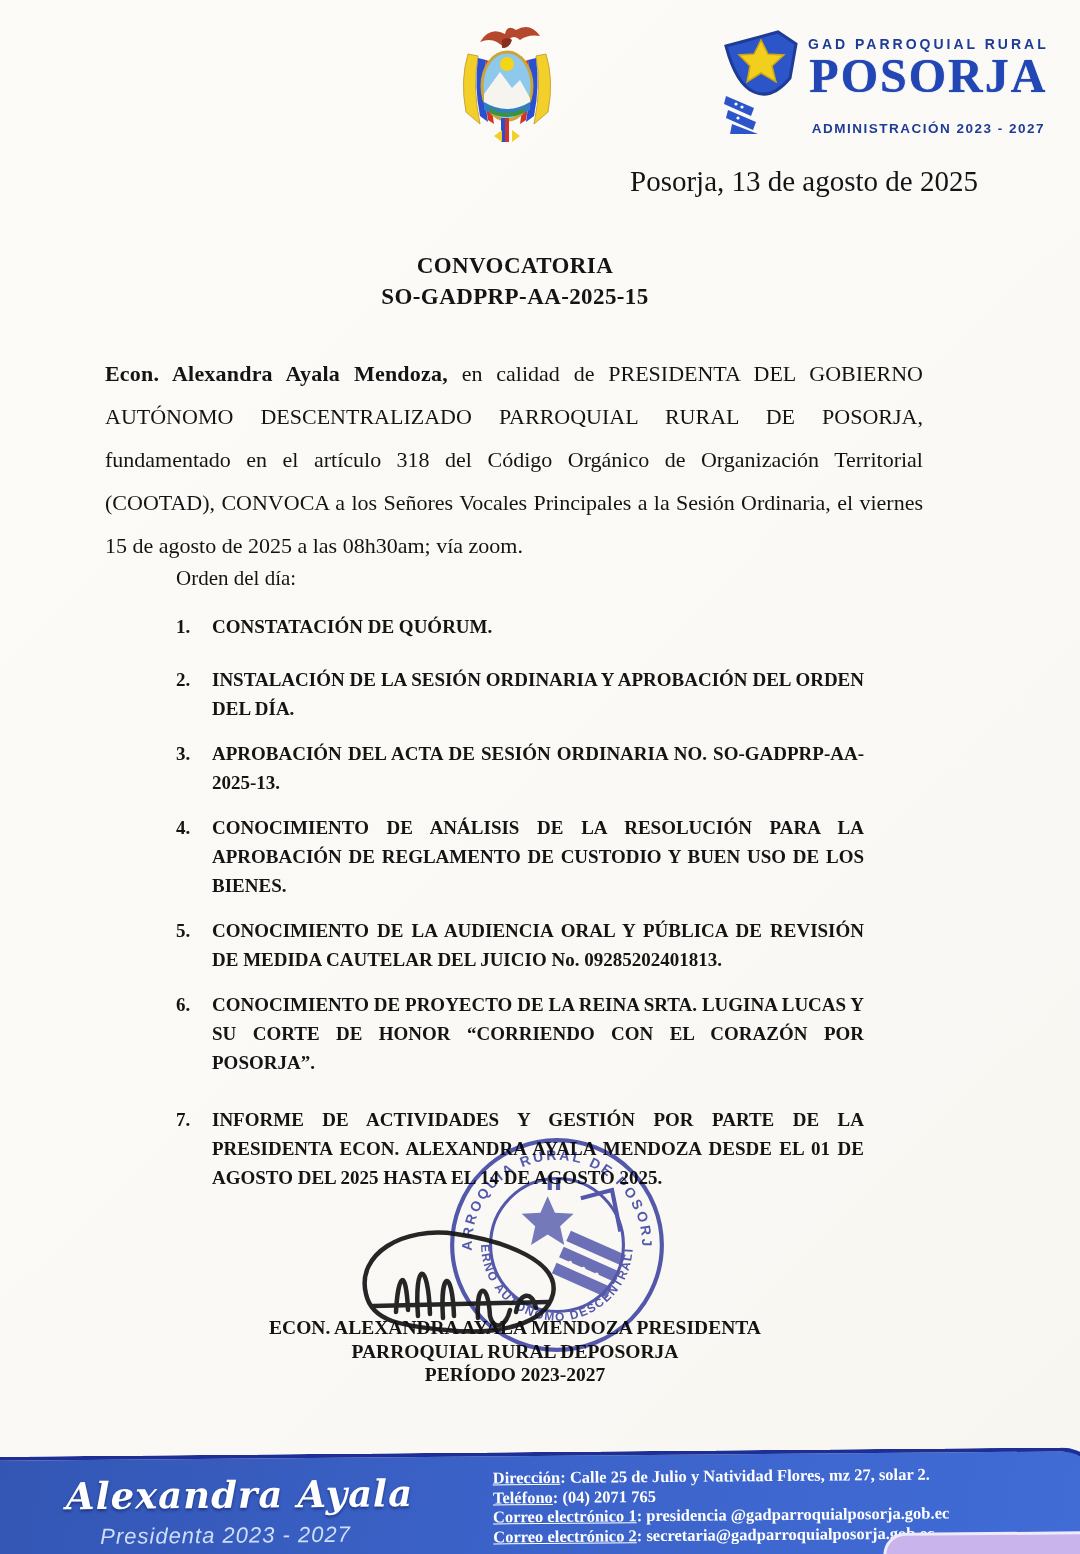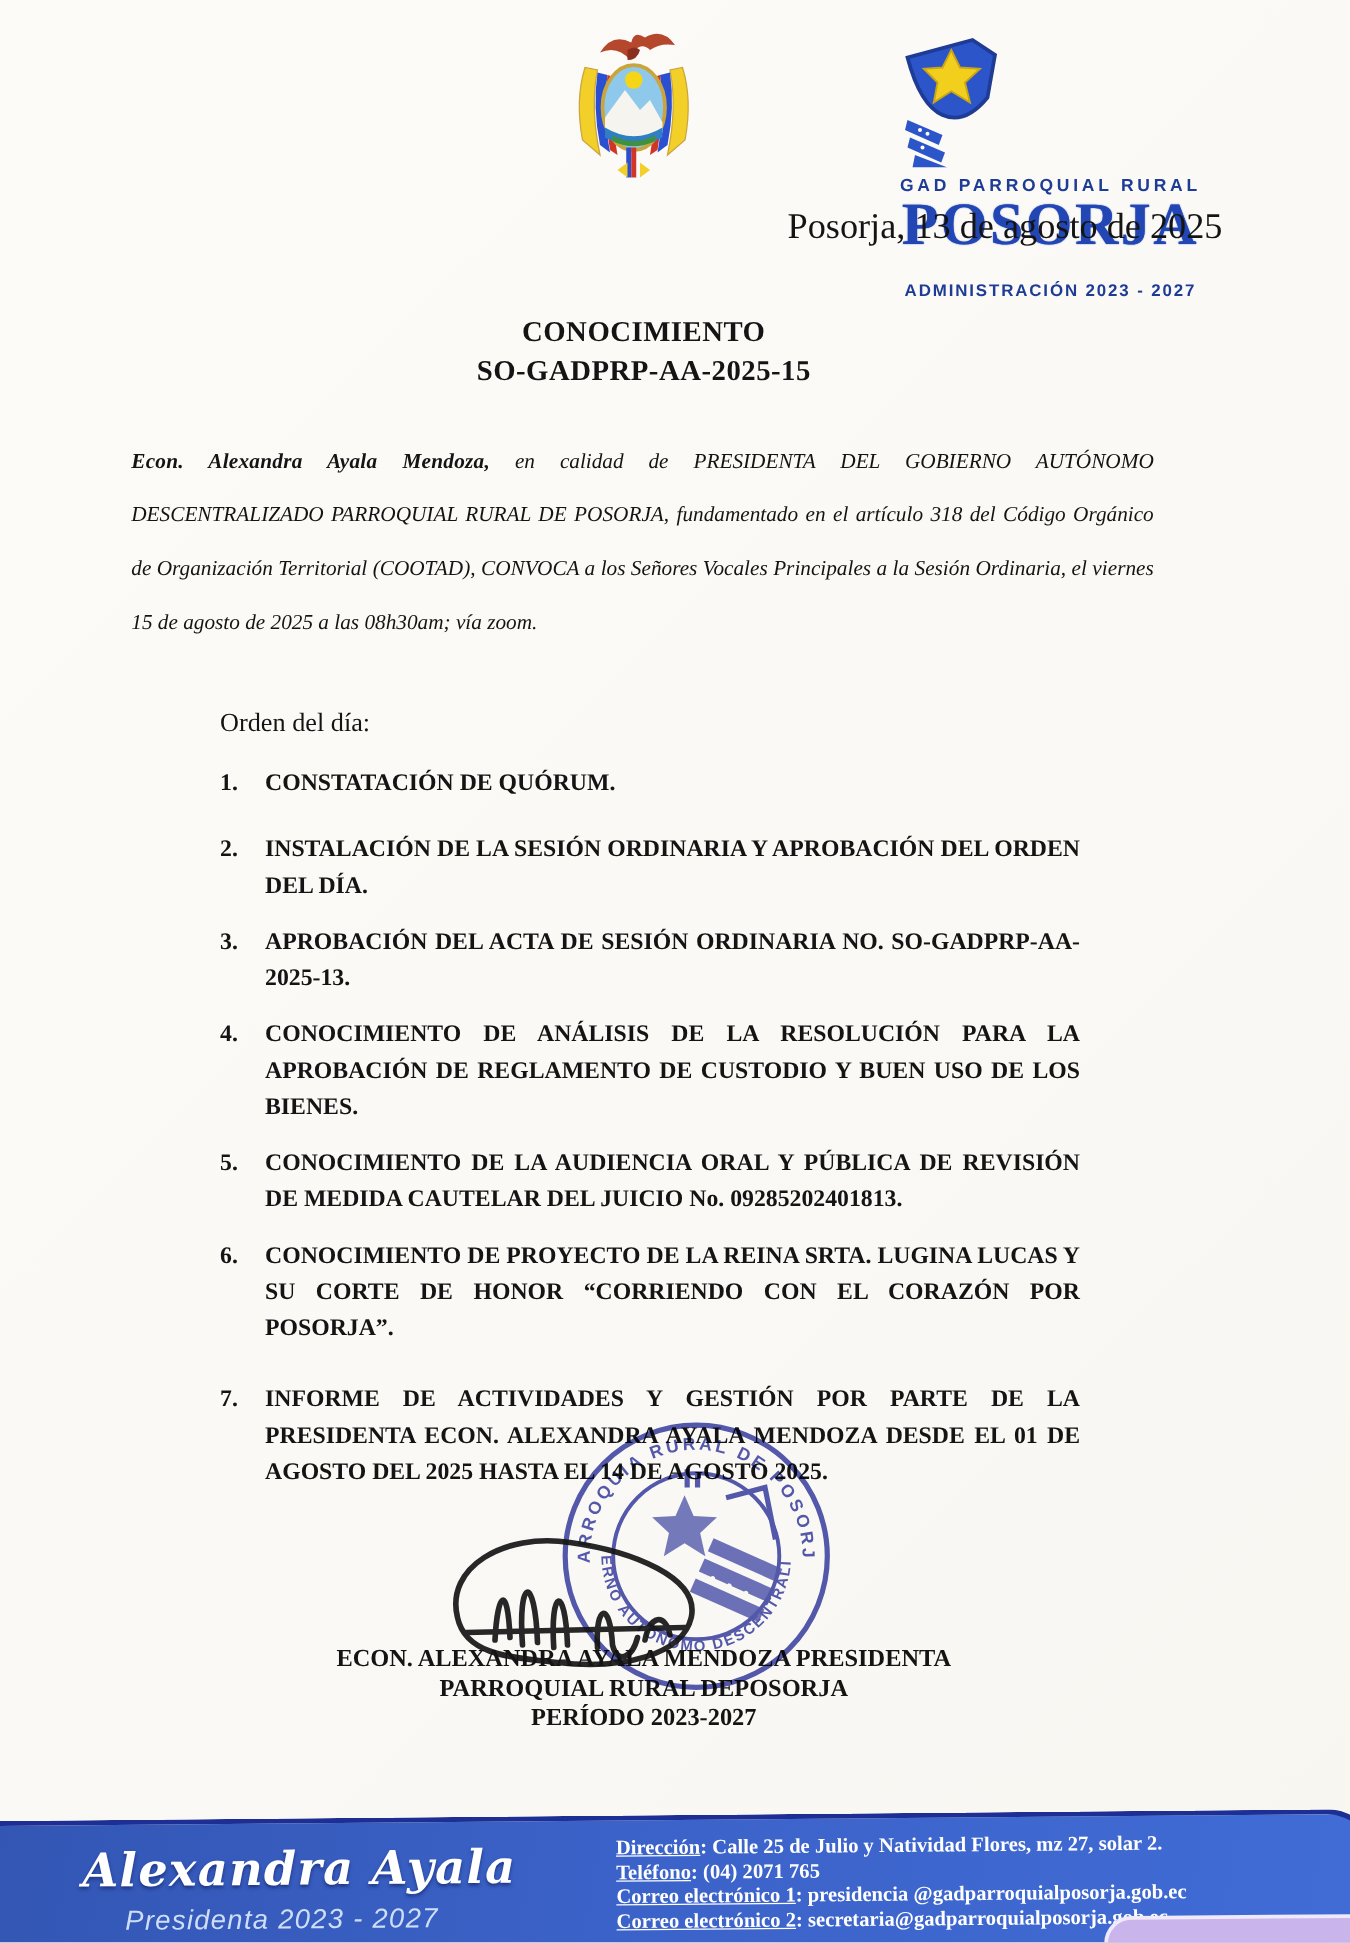--- a/index.html
+++ b/index.html
@@ -4,35 +4,35 @@
 <style>
   html,body{margin:0;padding:0;}
   body{background:#e8e8e6;font-family:"Liberation Serif", serif;}
   .page{
     position:relative;width:1080px;height:1554px;margin:0 auto;
     background:linear-gradient(135deg,#fcfbf8 0%,#faf9f5 55%,#f7f6f1 100%);
     overflow:hidden;color:#141414;
   }
   
   .coat{position:absolute;left:450px;top:20px;width:114px;height:124px;}
-  .brandlogo{position:absolute;left:720px;top:30px;display:flex;align-items:flex-start;flex-direction:column;}
+  .brandlogo{position:absolute;left:720px;top:30px;display:flex;align-items:flex-start;}
   .brandshield{width:82px;height:104px;margin-right:6px;}
   .brandtext{display:flex;flex-direction:column;align-items:center;margin-top:6px;}
   .brand-tag{font-family:"Liberation Sans",sans-serif;font-weight:bold;color:#1e3c96;
     font-size:14px;letter-spacing:3px;white-space:nowrap;}
   .brand-name{font-family:"Liberation Serif",serif;font-weight:bold;color:#2246b4;
     font-size:48px;letter-spacing:2px;line-height:1.02;text-shadow:0 0 1px #2246b4;}
   .brand-admin{font-family:"Liberation Sans",sans-serif;font-weight:bold;color:#1e3c96;
     font-size:13.5px;letter-spacing:1.5px;white-space:nowrap;margin-top:20px;}
   
   .dateline{position:absolute;left:630px;top:165px;font-size:29px;}
   .titleblock{position:absolute;left:0;top:250px;width:1030px;text-align:center;
     font-weight:bold;font-size:23px;line-height:31px;letter-spacing:.4px;}
-  .intro{position:absolute;left:105px;top:330px;width:818px;font-size:17px;
-    line-height:43px;text-align:justify;font-style:italic;}
+  .intro{position:absolute;left:105px;top:330px;width:818px;font-size:22px;
+    line-height:43px;text-align:justify;}
   .intro b{letter-spacing:.2px;}
   .agenda-head{position:absolute;left:176px;top:566px;font-weight:normal;font-size:21px;}
   .agenda{position:absolute;left:176px;top:612px;width:688px;}
   .agenda .item{position:relative;padding-left:36px;font-weight:bold;font-size:19px;
     line-height:29px;text-align:justify;margin-bottom:16px;}
   .agenda .item .num{position:absolute;left:0;top:0;}
   .agenda .item.first{margin-bottom:24px;}
   .agenda .item.last{margin-top:28px;}
   
   .stamp{position:absolute;left:448px;top:1136px;width:218px;height:218px;
@@ -105,21 +105,21 @@
     <div class="brandtext">
       <div class="brand-tag">GAD PARROQUIAL RURAL</div>
       <div class="brand-name">POSORJA</div>
       <div class="brand-admin">ADMINISTRACIÓN 2023 - 2027</div>
     </div>
   </div>
 
   <div class="dateline">Posorja, 13 de agosto de 2025</div>
 
   <div class="titleblock">
-    <div>CONOCIMIENTO</div>
+    <div>CONVOCATORIA</div>
     <div>SO-GADPRP-AA-2025-15</div>
   </div>
 
   <p class="intro"><b>Econ. Alexandra Ayala Mendoza,</b><span> en calidad de PRESIDENTA DEL GOBIERNO AUTÓNOMO DESCENTRALIZADO PARROQUIAL RURAL DE POSORJA, fundamentado en el artículo 318 del Código Orgánico de Organización Territorial (COOTAD), CONVOCA a los Señores Vocales Principales a la Sesión Ordinaria, el viernes 15 de agosto de 2025 a las 08h30am; vía zoom.</span></p>
 
   <div class="agenda-head">Orden del día:</div>
   <div class="agenda">
     <div class="item first"><span class="num">1.</span><span>CONSTATACIÓN DE QUÓRUM.</span></div>
     <div class="item"><span class="num">2.</span><span>INSTALACIÓN DE LA SESIÓN ORDINARIA Y APROBACIÓN DEL ORDEN DEL DÍA.</span></div>
     <div class="item"><span class="num">3.</span><span>APROBACIÓN DEL ACTA DE SESIÓN ORDINARIA NO. SO-GADPRP-AA-2025-13.</span></div>

